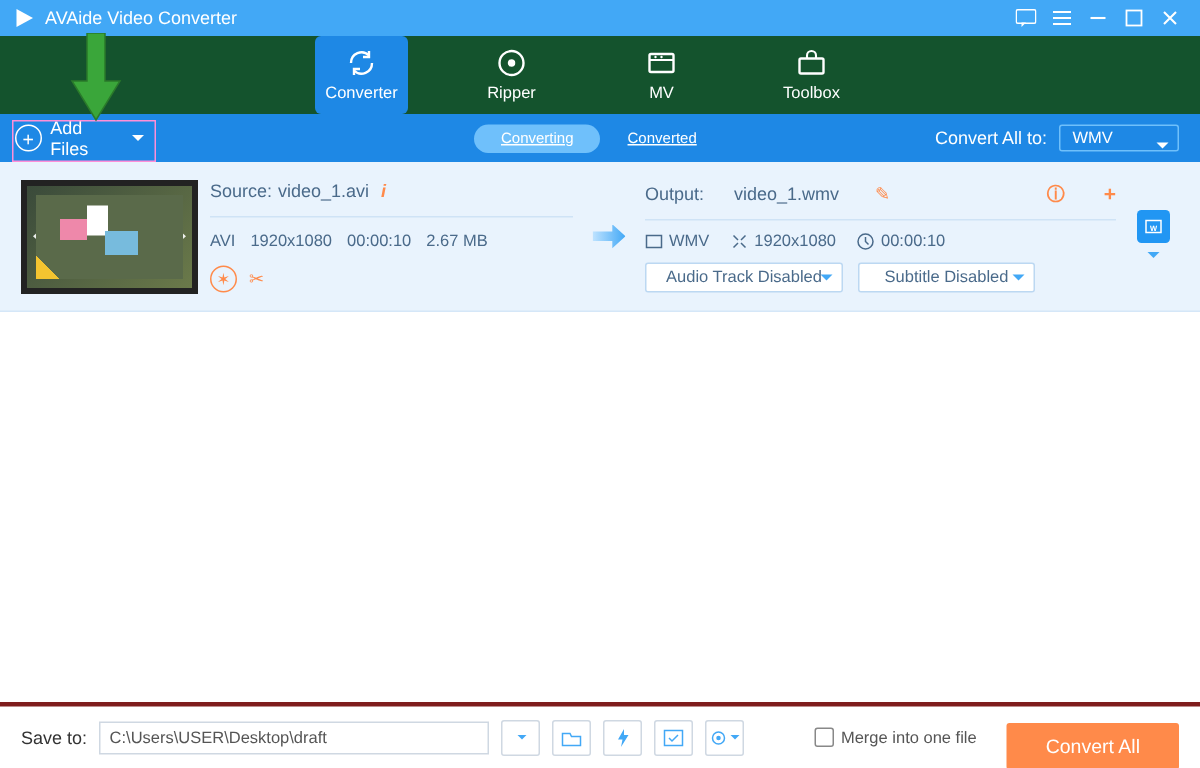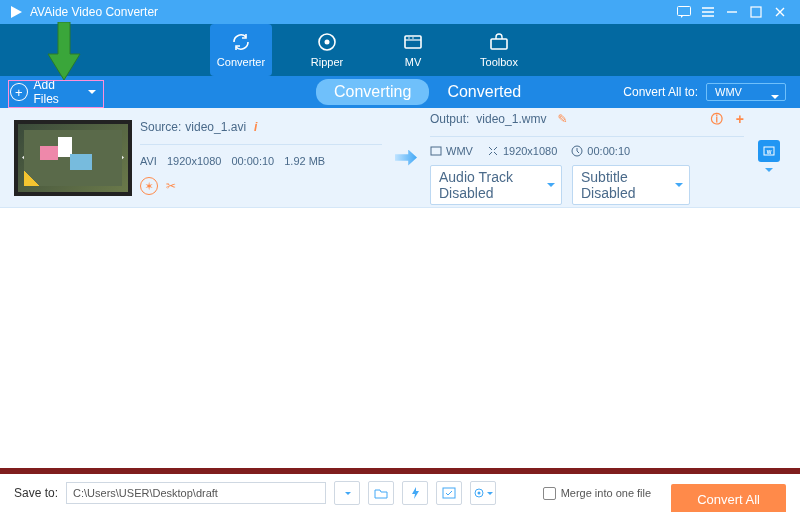--- a/index.html
+++ b/index.html
@@ -3,31 +3,31 @@
 <meta charset="utf-8">
 <style>
 * { margin: 0; padding: 0; box-sizing: border-box; font-family: -apple-system, "Segoe UI", Arial, sans-serif; }
 body { width: 800px; height: 512px; background: #fff; overflow: hidden; font-size: 12px; color: #333; position: relative; }
 
 .titlebar { height: 24px; background: #42a8f6; display: flex; align-items: center; padding: 0 8px; color: #fff; }
 .titlebar .logo { width: 16px; height: 16px; margin-right: 6px; display:flex; align-items:center; justify-content:center; }
 .titlebar .spacer { flex: 1; }
 .titlebar .winbtn { width: 24px; height: 24px; display:flex; align-items:center; justify-content:center; cursor:pointer; }
 
-.navbar { height: 52px; background: #0369a1; display:flex; align-items:center; padding-left: 210px; gap: 24px; }
+.navbar { height: 52px; background: #14532d; display:flex; align-items:center; padding-left: 210px; gap: 38px; }
 .nav-item { width: 62px; height: 52px; display:flex; flex-direction:column; align-items:center; justify-content:center; color:#fff; cursor:pointer; gap:4px; border-radius:4px; }
 .nav-item.active { background:#1e88e5; }
 .nav-item .lab { font-size:11px; }
 
 .subbar { height: 32px; background: #1e88e5; display:flex; align-items:center; color:#fff; position: relative; }
 .addfiles { width: 96px; height: 100%; display:flex; align-items:center; gap:6px; padding-left:10px; cursor:pointer; }
 .addfiles .plus { width:18px; height:18px; border:1.5px solid #fff; border-radius:50%; display:flex; align-items:center; justify-content:center; font-size:13px; line-height:1; }
 .highlight-box { position:absolute; left:8px; top:80px; width:96px; height:28px; border:1px solid #ff8fd8; pointer-events:none; }
 .tabpair { position:absolute; left: 316px; display:flex; gap:0; }
-.tab { padding: 4px 18px; border-radius: 12px; font-size:16px; cursor:pointer; }
+.tab { padding: 4px 18px; border-radius: 12px; font-size:10px; cursor:pointer;text-decoration:underline; }
 .tab.active { background:#6fc0fb; }
 .convertall { position:absolute; right: 14px; display:flex; align-items:center; gap:8px; }
 .convertall select, .format-sel { background:#1e88e5; color:#fff; border:1px solid #6fc0fb; border-radius:2px; padding:2px 26px 2px 8px; font-size:11px; appearance:none; cursor:pointer; }
 .caret-down { border:4px solid transparent; border-top-color:#fff; margin-top:4px; }
 
 .filerow { height: 100px; background:#e9f3fd; border-bottom:1px solid #d5e7f8; display:flex; align-items:center; padding: 10px 14px; gap:8px; }
 .thumb { width:118px; height:76px; background:linear-gradient(135deg,#3a4a3a,#6b7a4a); border:4px solid #222; position:relative; }
 .thumb::after { content:""; position:absolute; inset:6px; background:
   linear-gradient(45deg,#f4c430 10%,transparent 10%),
   linear-gradient(#e8a 0 0) 20% 40%/18px 14px no-repeat,
@@ -39,26 +39,26 @@
 
 .src { flex:0 0 242px; display:flex; flex-direction:column; gap:10px; color:#4a6a8a; }
 .src .hr { height:1px; background:#cfe3f6; }
 .src .meta { color:#4a6a8a; font-size:11px; display:flex; gap:10px; }
 .icon-circ { width:18px; height:18px; border:1px solid #ff8a4a; border-radius:50%; display:inline-flex; align-items:center; justify-content:center; color:#ff8a4a; font-size:11px; }
 .arrow-mid { flex:0 0 32px; display:flex; align-items:center; justify-content:center; }
 .arrow-shape { width:22px; height:16px; background:linear-gradient(90deg,#bfe3ff,#42a8f6); clip-path:polygon(0 30%,60% 30%,60% 0,100% 50%,60% 100%,60% 70%,0 70%); }
 
 .out { flex:1; display:flex; flex-direction:column; gap:8px; color:#4a6a8a; }
 .out-line { display:flex; align-items:center; gap:14px; font-size:11px; }
-.sel { border:1px solid #bcd8f2; background:#fff; padding:3px 8px 3px 8px; font-size:14px; color:#4a6a8a; border-radius:2px; position:relative; cursor:pointer; }
+.sel { border:1px solid #bcd8f2; background:#fff; padding:3px 8px 3px 8px; font-size:11px; color:#4a6a8a; border-radius:2px; position:relative; cursor:pointer;text-align:center; }
 .sel::after { content:""; position:absolute; right:6px; top:50%; border:4px solid transparent; border-top-color:#42a8f6; transform:translateY(-2px); }
 .fmt-badge { flex:0 0 34px; display:flex; flex-direction:column; align-items:center; gap:2px; }
 .badge-sq { width:22px; height:22px; background:#2196f3; border-radius:3px; display:flex; align-items:center; justify-content:center; color:#fff; font-size:8px; font-weight:600; }
 
-.footer { position:absolute; left:0; right:0; bottom:0; height:44px; border-top:6px solid #7f1d1d; display:flex; align-items:center; padding:0 14px; gap:8px; }
+.footer { position:absolute; left:0; right:0; bottom:0; height:44px; border-top:3px solid #7f1d1d; display:flex; align-items:center; padding:0 14px; gap:8px; }
 .path-input { flex:0 0 260px; border:1px solid #cfd8e2; padding:4px 6px; font-size:11px; color:#555; background:#fff; }
 .btnchip { width:26px; height:24px; border:1px solid #cfd8e2; border-radius:2px; display:flex; align-items:center; justify-content:center; color:#42a8f6; cursor:pointer; font-size:13px; }
 .btnchip.dd::after { content:""; border:3px solid transparent; border-top-color:#42a8f6; margin-left:2px; margin-top:3px; }
 .merge { display:flex; align-items:center; gap:5px; margin-left:auto; font-size:11px; color:#555;padding-left:12px; }
 .chk { width:13px; height:13px; border:1px solid #888; border-radius:2px; }
 .convertbtn { background:#ff8a4a; color:#fff; border:none; padding:8px 26px; font-size:13px; border-radius:2px; margin-left:12px; cursor:pointer;margin-top:12px; }
 
 .hint-arrow { position:absolute; left:46px; top:22px; width:36px; height:60px; pointer-events:none; }
 svg { display:block; }
 </style>
@@ -167,32 +167,32 @@
     <div style="display:flex;gap:4px;align-items:center">
       <span>Source:</span>
       <span>video_1.avi</span>
       <span style="color:#ff8a4a;font-weight:bold;font-style:italic;margin-left:4px">i</span>
     </div>
     <div class="hr"></div>
     <div class="meta">
       <span>AVI</span>
       <span>1920x1080</span>
       <span>00:00:10</span>
-      <span>1.92 MB</span>
+      <span>2.67 MB</span>
     </div>
     <div style="display:flex;gap:8px;align-items:center">
       <span class="icon-circ">✶</span>
       <span style="color:#ff8a4a">✂</span>
     </div>
   </div>
   <div class="arrow-mid">
       <div class="arrow-shape"></div>
     </div>
   <div class="out">
-    <div style="display:flex;align-items:center;gap:7px">
+    <div style="display:flex;align-items:center;gap:20px">
       <span>Output:</span>
       <span>video_1.wmv</span>
       <span style="color:#ff8a4a;margin-left:4px">✎</span>
       <span style="flex:1"></span>
       <span style="color:#ff8a4a;font-weight:bold">ⓘ</span>
       <span style="color:#ff8a4a;font-weight:bold;margin-left:6px;font-size:14px">+</span>
     </div>
     <div class="hr" style="height:1px;background:#cfe3f6"></div>
     <div class="out-line">
       <span style="display:flex;gap:4px;align-items:center">

